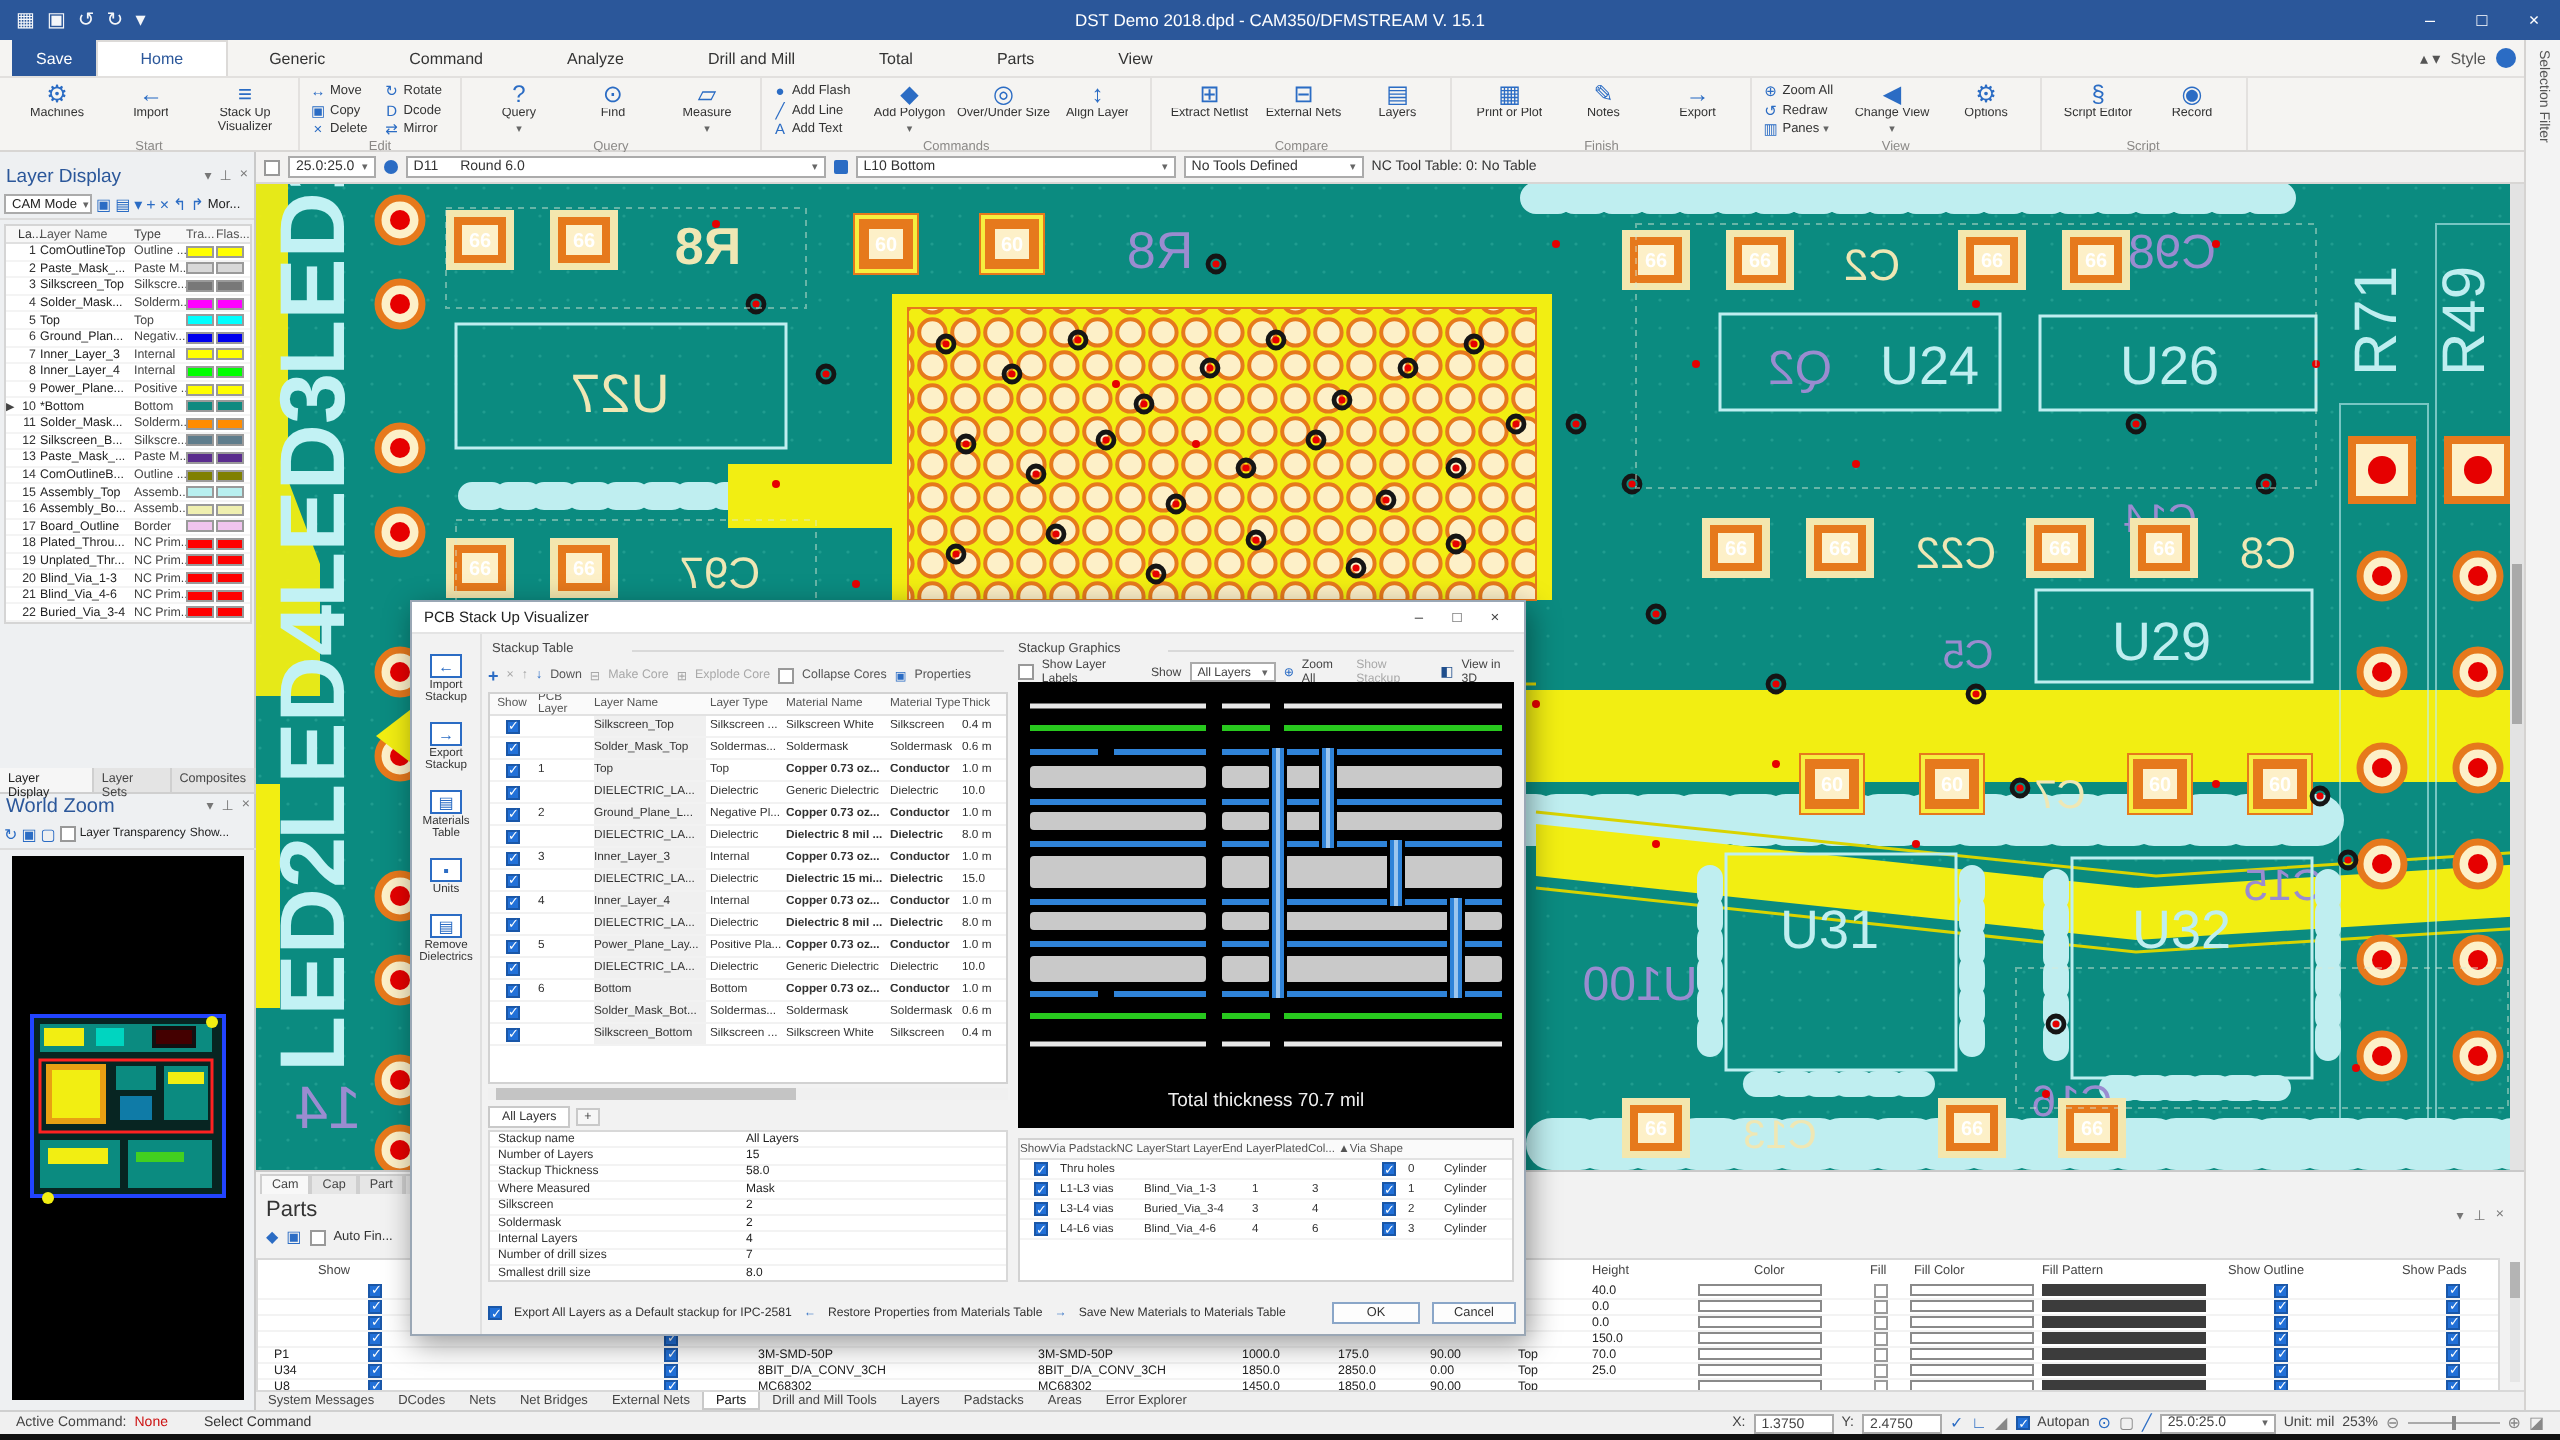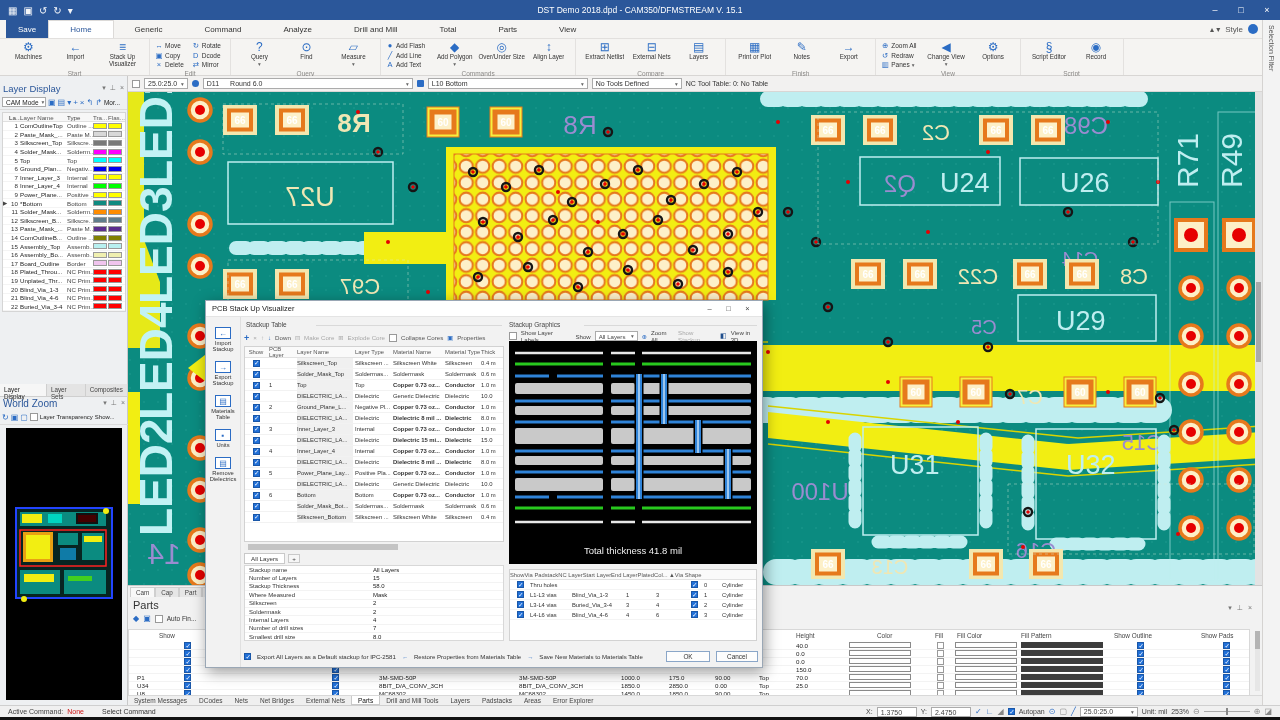--- a/index.html
+++ b/index.html
@@ -1572,21 +1572,21 @@
           <rect x="152" y="33" width="6" height="50" fill="#2f83d8"></rect>
           <rect x="154" y="33" width="2" height="50" fill="#9cc6ee"></rect>
         <rect x="184.5" y="77" width="9" height="37" fill="#000"></rect>
           <rect x="186" y="79" width="6" height="33" fill="#2f83d8"></rect>
           <rect x="188" y="79" width="2" height="33" fill="#9cc6ee"></rect>
         <rect x="214.5" y="106" width="9" height="54" fill="#000"></rect>
           <rect x="216" y="108" width="6" height="50" fill="#2f83d8"></rect>
           <rect x="218" y="108" width="2" height="50" fill="#9cc6ee"></rect>
       </g>
     </svg>
-    <div class="total">Total thickness 41.8 mil</div>
+    <div class="total">Total thickness 70.7 mil</div>
   </div>
 
   <div id="via-table">
     <div class="vh">
 
     <span>Show</span>
         <span>Via Padstack</span>
         <span>NC Layer</span>
         <span>Start Layer</span>
         <span>End Layer</span>

